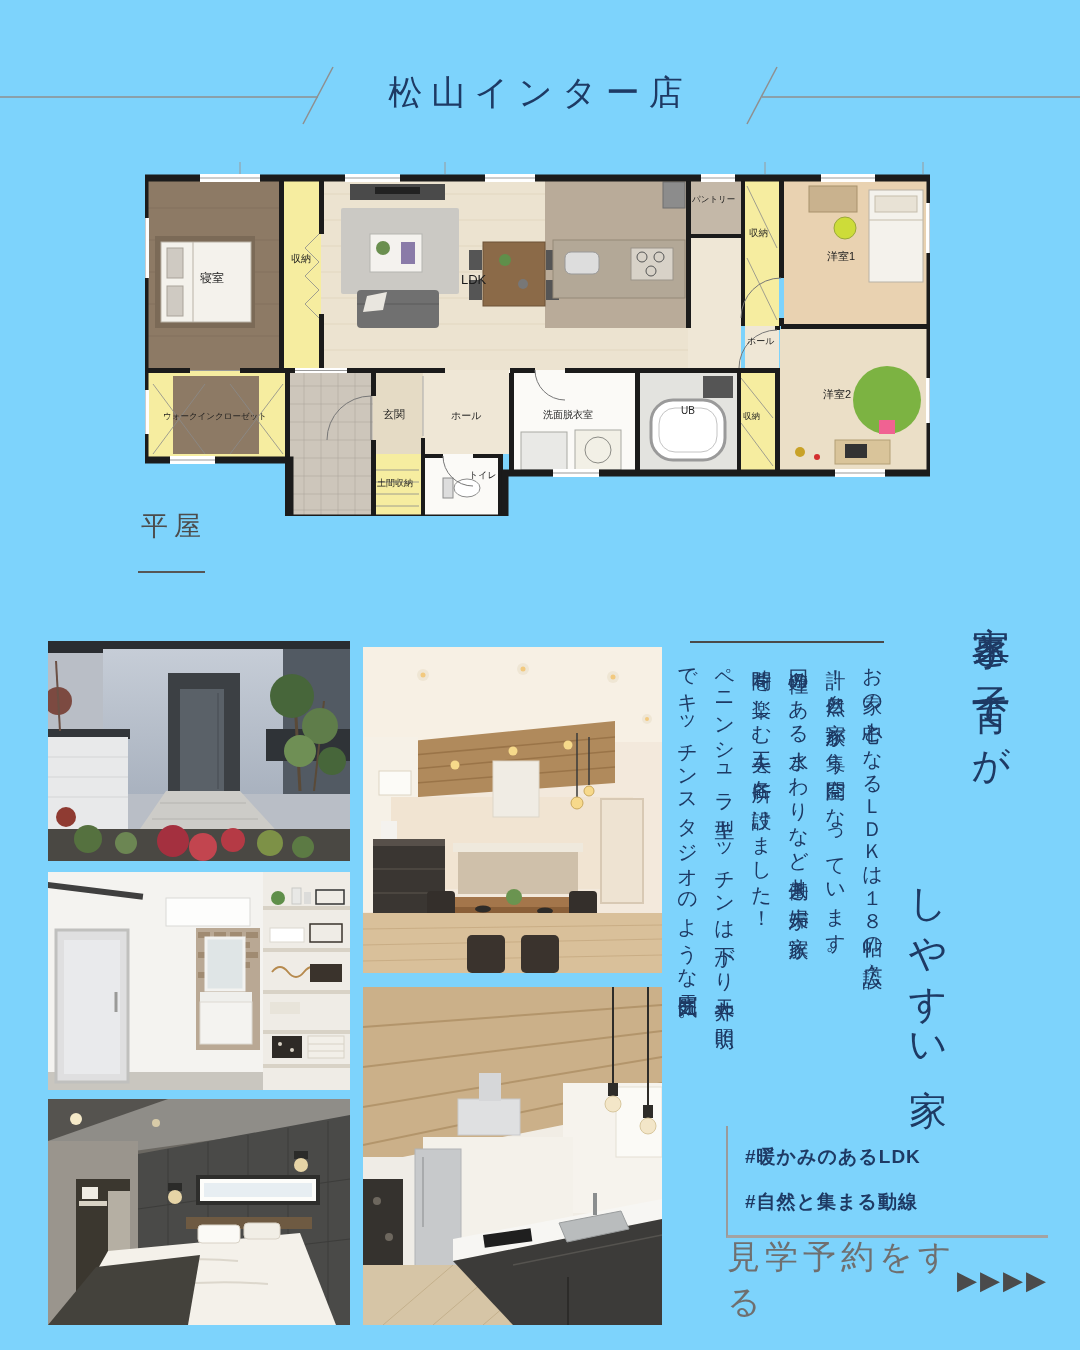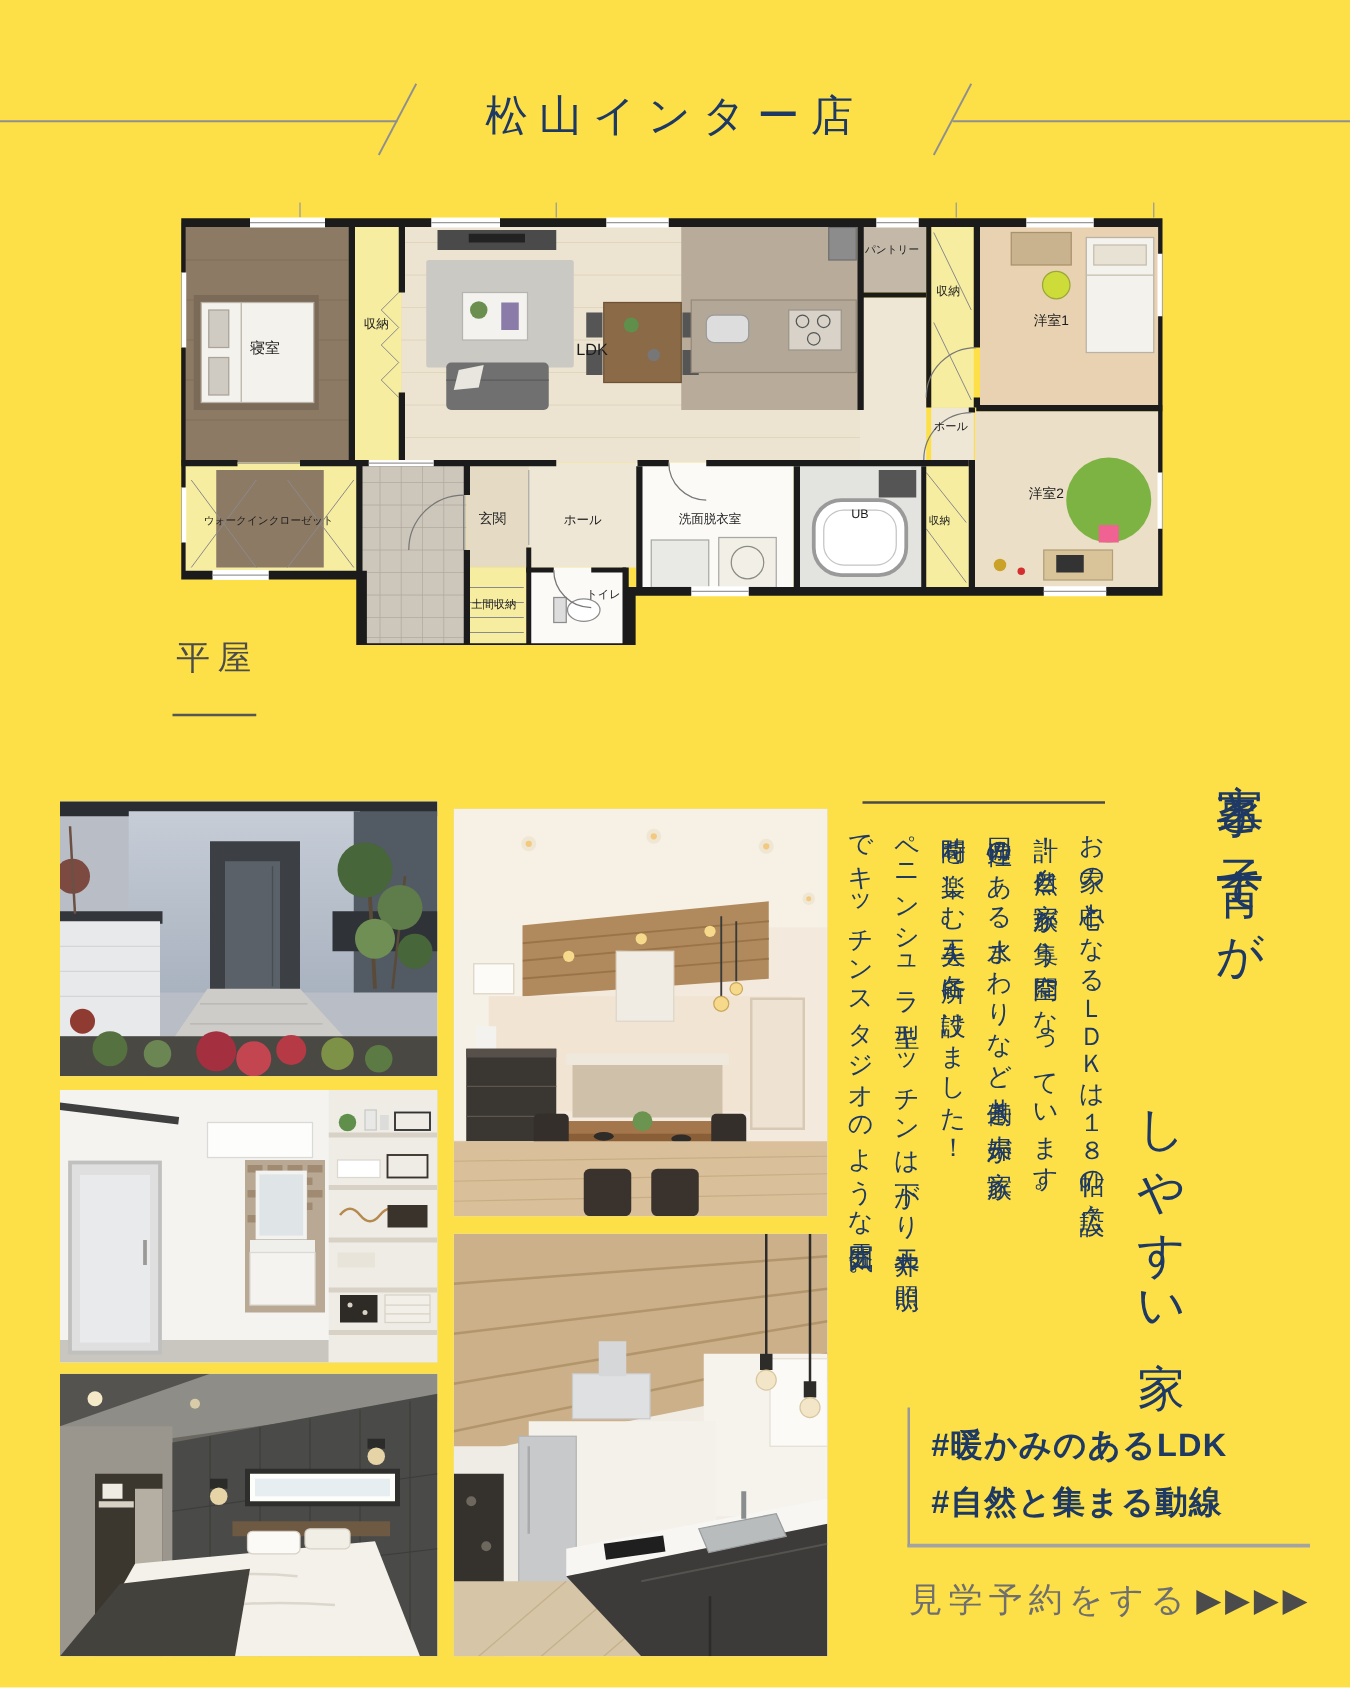--- a/index.html
+++ b/index.html
@@ -1,16 +1,16 @@
 <!DOCTYPE html>
 <html><head>
 <meta charset="utf-8">
 <style>
   html,body{margin:0;padding:0;background:#ffffff;}
-  #canvas{position:relative;width:1080px;height:1350px;background:#fde047;overflow:hidden;
+  #canvas{position:relative;width:1080px;height:1350px;background:#7dd3fc;overflow:hidden;
           font-family:"Liberation Sans","DejaVu Sans",sans-serif;}
   .serif{font-family:"Liberation Serif","DejaVu Serif",serif;}
   .abs{position:absolute;}
 
   
   #store-title{top:70px;left:0;width:1080px;text-align:center;font-size:34px;
     letter-spacing:9px;color:#1e3a64;}
   
   #floorplan{left:145px;top:148px;}
   #floorplan text{font-family:"Liberation Sans","DejaVu Sans",sans-serif;fill:#1c1c1c;}
@@ -35,27 +35,27 @@
   
   #body-rule{left:690px;top:641px;width:194px;height:2px;background:#4a4a4a;}
   #body-text{top:654px;right:189px;height:462px;writing-mode:vertical-rl;
     font-size:20px;letter-spacing:2.2px;line-height:37px;color:#1e3a64;}
   #body-text span{display:block;}
 
   
   #hashtag-box{left:726px;top:1126px;width:322px;height:112px;
     border-left:2px solid #9a9a9a;border-bottom:3px solid #a3a3a3;
     padding:8px 0 0 17px;box-sizing:border-box;}
-  #hashtag-box p{margin:0;font-size:26px;font-weight:700;line-height:45px;
+  #hashtag-box p{margin:0;font-size:19px;font-weight:700;line-height:45px;
     letter-spacing:1px;color:#1e3a64;}
 
   
   #cta{left:727px;top:1252px;width:322px;height:56px;display:flex;
     justify-content:space-between;align-items:center;cursor:pointer;}
-  #cta .label{font-size:27px;letter-spacing:5px;color:#6f6f6f;}
+  #cta .label{font-size:33px;letter-spacing:5px;color:#6f6f6f;}
   #cta .arrows{font-size:26px;letter-spacing:3px;color:#4b4b4b;}
 </style>
 </head>
 <body>
 
 <div id="canvas">
 
   <svg class="abs" style="left:0;top:58px;" width="1080" height="70">
     <line x1="0" y1="39" x2="318" y2="39" stroke="#8f8f8f" stroke-width="1.5"></line>
     <line x1="303" y1="66" x2="333" y2="9" stroke="#8f8f8f" stroke-width="1.5"></line>

